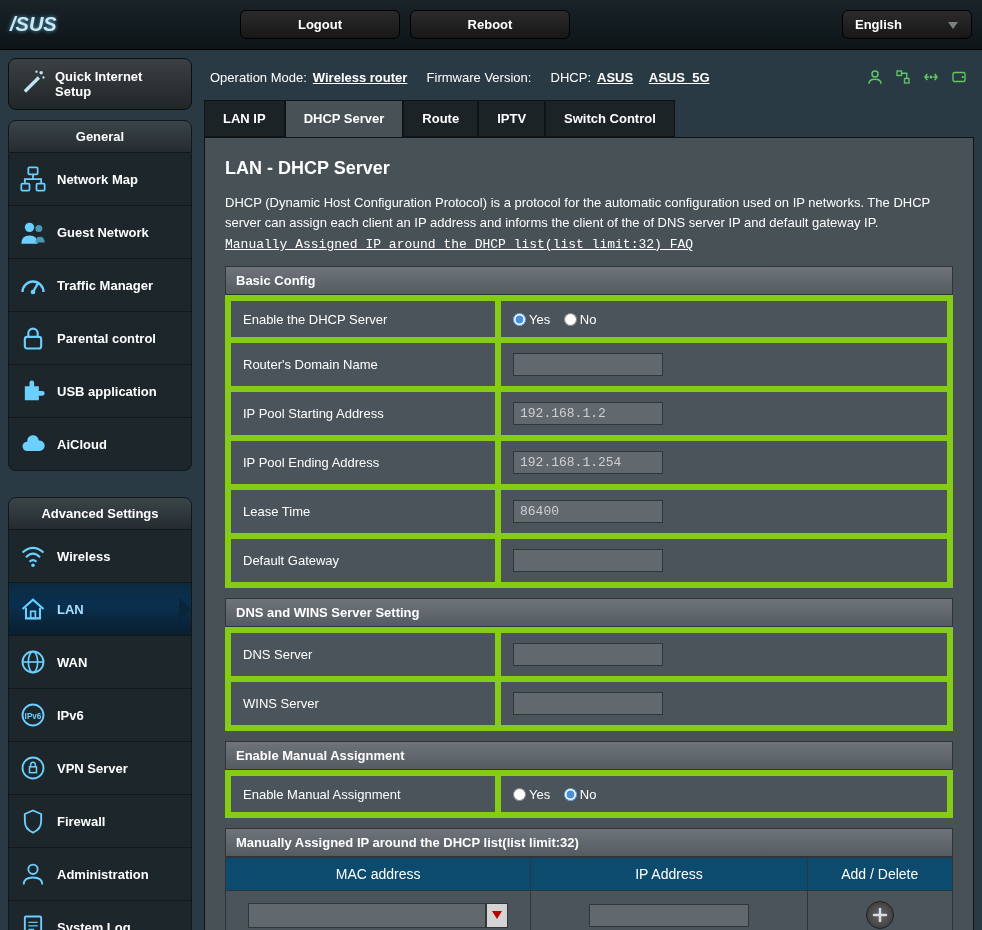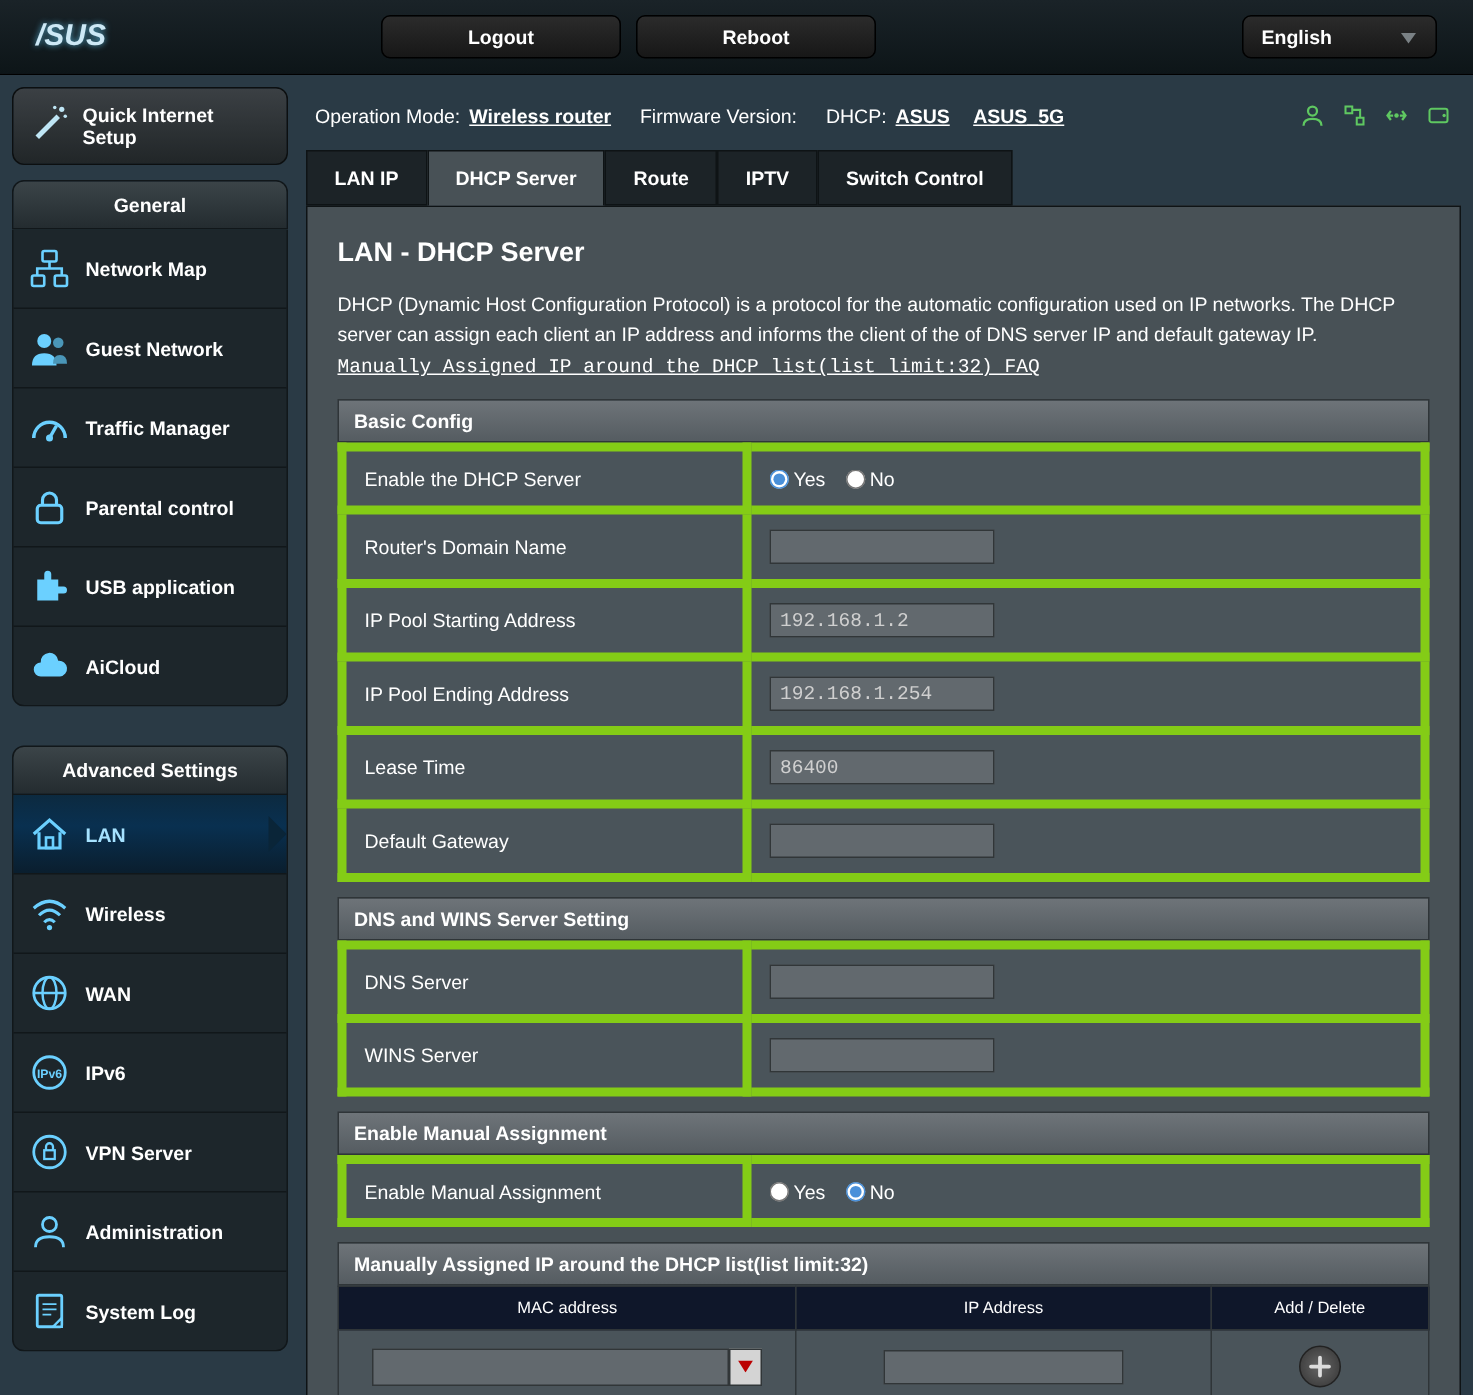--- a/index.html
+++ b/index.html
@@ -8,21 +8,21 @@
   font-family: Arial, sans-serif;
   font-size: 13px;
   color: #fff;
   width: 982px;
 }
 .topbar {
   height: 50px;
   background: linear-gradient(#1a2328, #0d1518);
   display: flex;
   align-items: center;
-  padding: 0 24px;
+  padding: 0 10px;
   border-bottom: 1px solid #000;
 }
 .logo {
   width: 200px;
   font-family: Arial, sans-serif;
   font-size: 20px;
   font-weight: bold;
   font-style: italic;
   color: #cde8f5;
   text-shadow: 0 0 4px #5ac;
@@ -152,21 +152,21 @@
   border: 1px solid #313638;
   color: #cfcfcf;
   font-family: "Courier New", monospace;
   font-size: 13px;
   padding: 3px 6px;
   width: 150px;
 }
 input[type=radio] { accent-color: #4a90d9; vertical-align: middle; margin-right:3px;}
 .radio-label{vertical-align:middle; margin-right:10px;}
 .mac-table{width:100%; border-collapse:collapse;}
-.mac-table th{ background:#0f172a; border:1px solid #2f3538; padding:8px; font-weight:normal; font-size:11px;}
+.mac-table th{ background:#0c4a6e; border:1px solid #2f3538; padding:8px; font-weight:normal; font-size:14px;}
 .mac-table td{ background:#4a545a; border:1px solid #2f3538; padding:10px; text-align:center;}
 .combo{display:inline-flex; width:260px;}
 .combo input{flex:1; background:#62696e; border:1px solid #313638; padding:4px; color:#fff;}
 .combo .dd{width:22px; background:#d4d4d4; border:1px solid #313638; display:flex; align-items:center; justify-content:center; cursor:pointer;}
 .nodata{color:#f0abfc; font-family:"Courier New",monospace; text-align:center; padding:14px; background:#4a545a; border:1px solid #2f3538; border-top:none; font-size:13px;}
 .applyrow{text-align:center; padding:16px 0 6px;}
 .addbtn{width:28px;height:28px;border-radius:50%;background:radial-gradient(#666,#333);display:inline-flex;align-items:center;justify-content:center;border:1px solid #222;cursor:pointer;}
 </style>
 </head>
 <body>
@@ -241,37 +241,37 @@
       <div class="navitem">
         <svg class="ic" viewBox="0 0 24 24">
             <path d="M7 18 A4 4 0 0 1 7 10 A5 5 0 0 1 17 9 A4 4 0 0 1 18 18 Z" fill="#6bd0ff"></path>
           </svg>
         <span>AiCloud</span>
       </div>
     </div>
 
     <div class="section-head">Advanced Settings</div>
     <div class="navlist">
-      <div class="navitem active">
-        <svg class="ic" viewBox="0 0 24 24">
-            <path d="M3 12 L12 4 L21 12" fill="none" stroke="#6bd0ff" stroke-width="1.8"></path>
-            <path d="M6 11 V20 H18 V11" fill="none" stroke="#6bd0ff" stroke-width="1.8"></path>
-            <rect x="10" y="14" width="4" height="6" fill="none" stroke="#6bd0ff" stroke-width="1.5"></rect>
-          </svg>
-        <span>LAN</span>
-      </div>
       <div class="navitem">
         <svg class="ic" viewBox="0 0 24 24">
             <path d="M3 9 Q12 1 21 9" fill="none" stroke="#6bd0ff" stroke-width="1.8"></path>
             <path d="M6 13 Q12 7 18 13" fill="none" stroke="#6bd0ff" stroke-width="1.8"></path>
             <path d="M9 17 Q12 14 15 17" fill="none" stroke="#6bd0ff" stroke-width="1.8"></path>
             <circle cx="12" cy="20" r="1.5" fill="#6bd0ff"></circle>
           </svg>
         <span>Wireless</span>
       </div>
+      <div class="navitem active">
+        <svg class="ic" viewBox="0 0 24 24">
+            <path d="M3 12 L12 4 L21 12" fill="none" stroke="#6bd0ff" stroke-width="1.8"></path>
+            <path d="M6 11 V20 H18 V11" fill="none" stroke="#6bd0ff" stroke-width="1.8"></path>
+            <rect x="10" y="14" width="4" height="6" fill="none" stroke="#6bd0ff" stroke-width="1.5"></rect>
+          </svg>
+        <span>LAN</span>
+      </div>
       <div class="navitem">
         <svg class="ic" viewBox="0 0 24 24">
             <circle cx="12" cy="12" r="9" fill="none" stroke="#6bd0ff" stroke-width="1.6"></circle>
             <ellipse cx="12" cy="12" rx="4" ry="9" fill="none" stroke="#6bd0ff" stroke-width="1.4"></ellipse>
             <line x1="3" y1="12" x2="21" y2="12" stroke="#6bd0ff" stroke-width="1.4"></line>
           </svg>
         <span>WAN</span>
       </div>
       <div class="navitem">
         <svg class="ic" viewBox="0 0 24 24">
@@ -280,20 +280,26 @@
           </svg>
         <span>IPv6</span>
       </div>
       <div class="navitem">
         <svg class="ic" viewBox="0 0 24 24">
             <circle cx="12" cy="12" r="9" fill="none" stroke="#6bd0ff" stroke-width="1.6"></circle>
             <rect x="9" y="11" width="6" height="5" fill="none" stroke="#6bd0ff" stroke-width="1.3"></rect>
             <path d="M10 11 V9 A2 2 0 0 1 14 9 V11" fill="none" stroke="#6bd0ff" stroke-width="1.3"></path>
           </svg>
         <span>VPN Server</span>
+      </div>
+      <div class="navitem">
+        <svg class="ic" viewBox="0 0 24 24">
+            <path d="M12 3 L19 6 V12 Q19 19 12 22 Q5 19 5 12 V6 Z" fill="none" stroke="#6bd0ff" stroke-width="1.6"></path>
+          </svg>
+        <span>Firewall</span>
       </div>
       <div class="navitem">
         <svg class="ic" viewBox="0 0 24 24">
             <circle cx="12" cy="8" r="4" fill="none" stroke="#6bd0ff" stroke-width="1.6"></circle>
             <path d="M4 21 Q4 15 12 15 Q20 15 20 21" fill="none" stroke="#6bd0ff" stroke-width="1.6"></path>
           </svg>
         <span>Administration</span>
       </div>
       <div class="navitem">
         <svg class="ic" viewBox="0 0 24 24">

